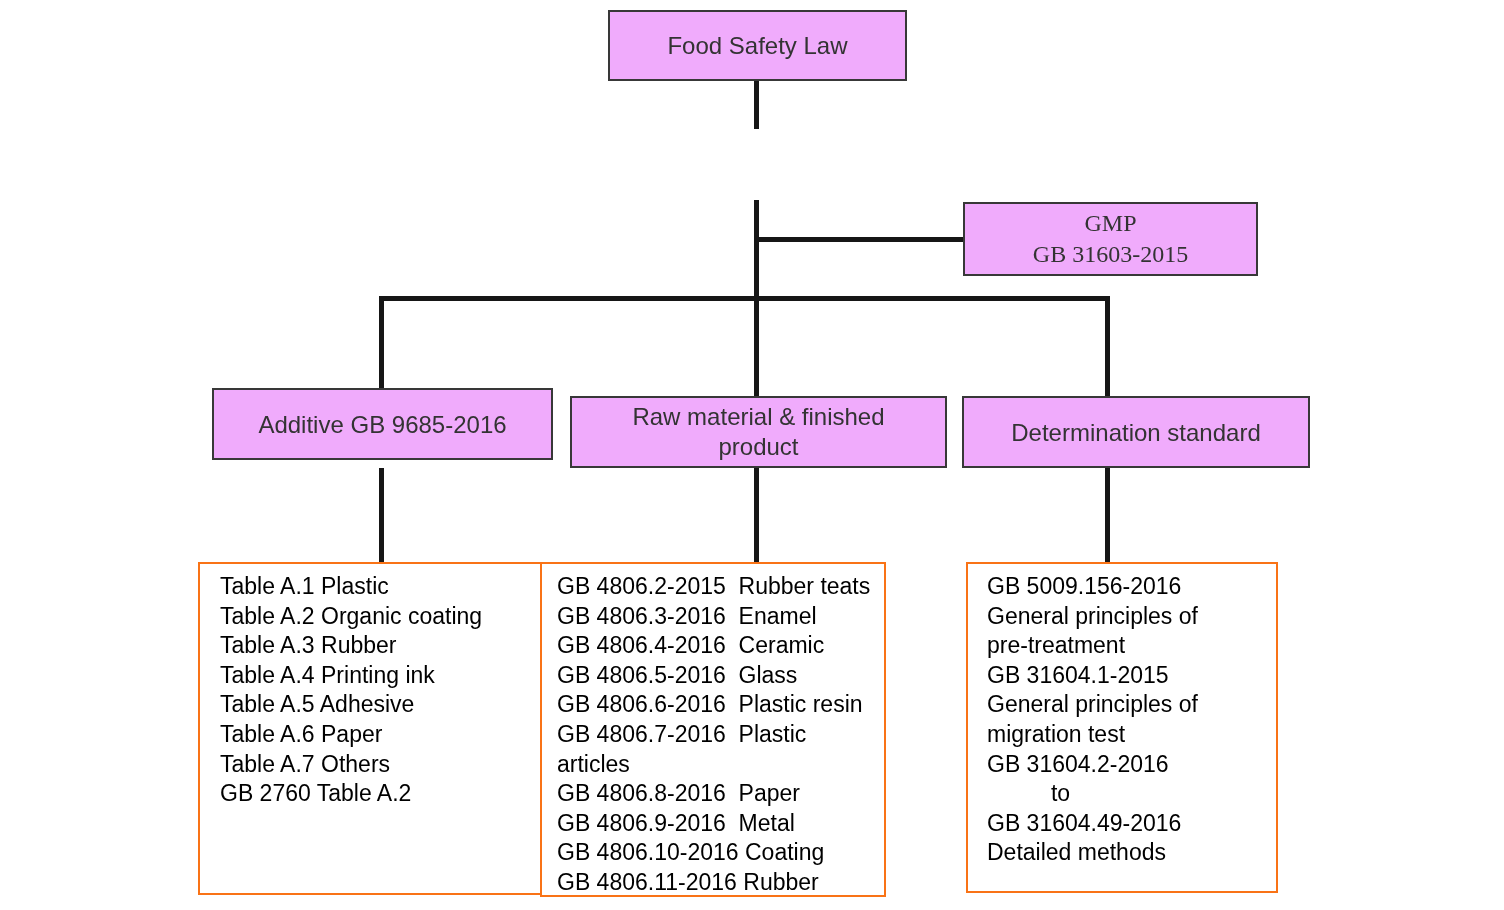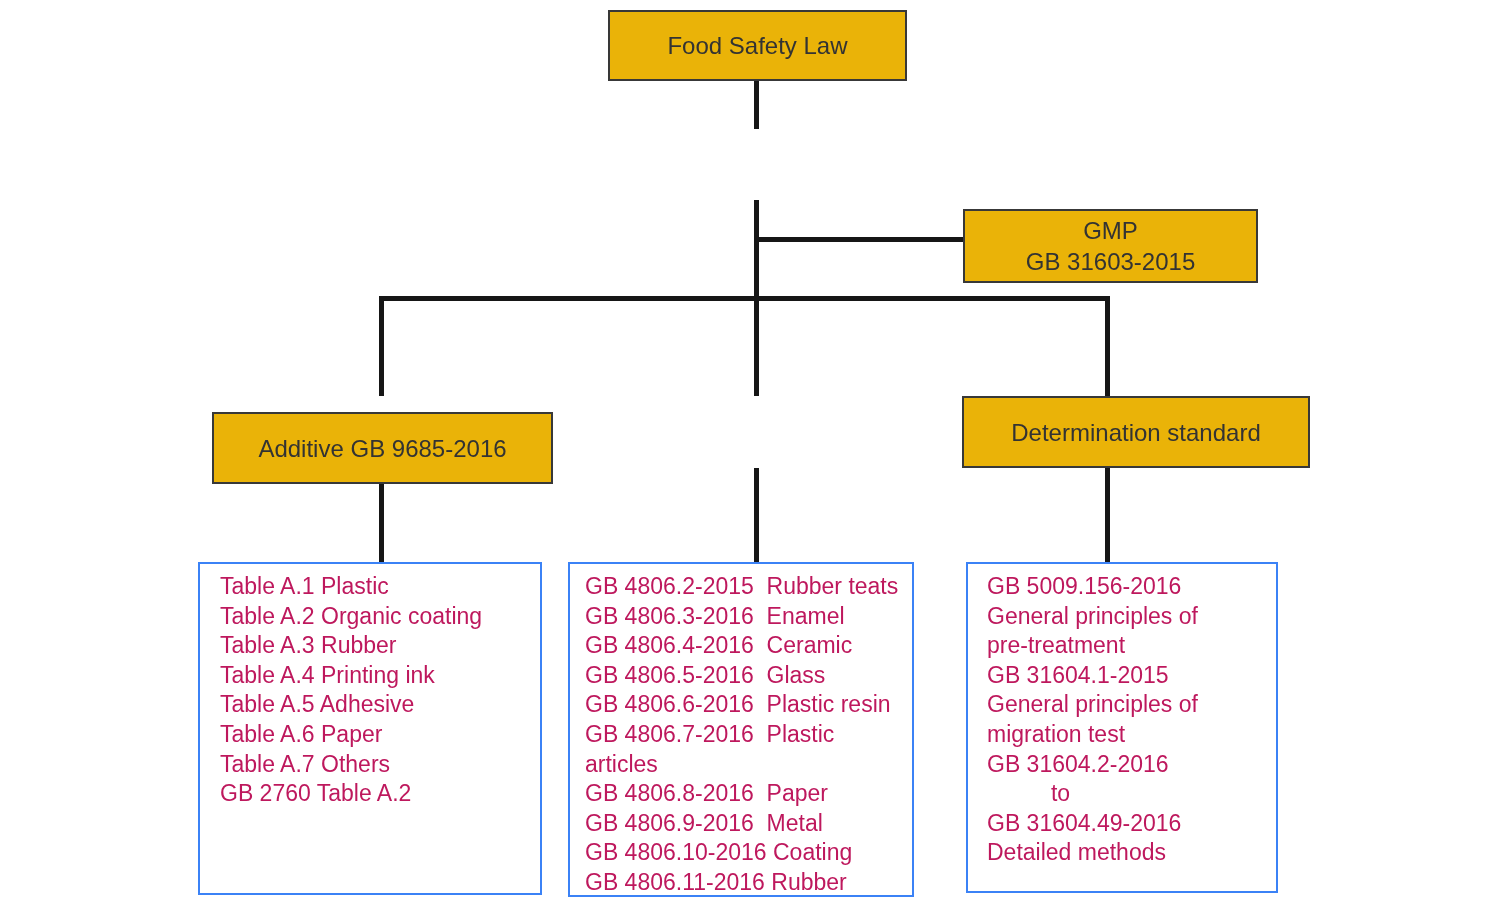--- a/index.html
+++ b/index.html
@@ -13,39 +13,39 @@
     height: 910px;
     background: #ffffff;
     font-family: "Liberation Sans", sans-serif;
     color: #333333;
     overflow: hidden;
   }
   .node {
     position: absolute;
     box-sizing: border-box;
     border: 2px solid #383838;
-    background: #eab308;
+    background: #f0abfc;
     display: flex;
     align-items: center;
     justify-content: center;
     text-align: center;
     white-space: pre-line;
     font-size: 24px;
     line-height: 31px;
     color: #333333;
     z-index: 2;
   }
   .listbox {
     position: absolute;
     box-sizing: border-box;
-    border: 2px solid #3b82f6;
+    border: 2px solid #f97316;
     background: #ffffff;
     font-size: 23px;
     line-height: 29.6px;
-    color: #be185d;
+    color: #000000;
     z-index: 2;
   }
   .listbox .list-text {
     white-space: pre-wrap;
   }
   .line {
     position: absolute;
     background: #161616;
     z-index: 1;
   }
@@ -61,40 +61,42 @@
   <div class="line" style="left:379px; top:296px; width:731px; height:5px;"></div>
   <div class="line" style="left:379px; top:296px; width:5px; height:100px;"></div>
   <div class="line" style="left:1105px; top:296px; width:5px; height:100px;"></div>
   <div class="line" style="left:379px; top:468px; width:5px; height:95px;"></div>
   <div class="line" style="left:754px; top:468px; width:5px; height:95px;"></div>
   <div class="line" style="left:1105px; top:468px; width:5px; height:95px;"></div>
 
   <div class="node" style="left:608px; top:10px; width:299px; height:71px;">Food Safety Law</div>
 
 
-  <div class="node" style="left:963px; top:209px; width:295px; height:74px;">GMP
+  <div class="node" style="left:963px; top:202px; width:295px; height:74px;font-family:Liberation Serif, serif;">GMP
 GB 31603-2015</div>
 
-  <div class="node" style="left:212px; top:412px; width:341px; height:72px;">Additive GB 9685-2016</div>
+  <div class="node" style="left:212px; top:388px; width:341px; height:72px;">Additive GB 9685-2016</div>
 
+  <div class="node" style="left:570px; top:396px; width:377px; height:72px; line-height:30px;">Raw material &amp; finished
+product</div>
 
   <div class="node" style="left:962px; top:396px; width:348px; height:72px;">Determination standard</div>
 
   <div class="listbox" style="left:198px; top:562px; width:344px; height:333px; padding:8px 0 0 20px;">
     <div class="list-text">Table A.1 Plastic
 Table A.2 Organic coating
 Table A.3 Rubber
 Table A.4 Printing ink
 Table A.5 Adhesive
 Table A.6 Paper
 Table A.7 Others
 GB 2760 Table A.2</div>
   </div>
 
-  <div class="listbox" style="left:568px; top:562px; width:346px; height:335px; padding:8px 0 0 15px;">
+  <div class="listbox" style="left:540px; top:562px; width:346px; height:335px; padding:8px 0 0 15px;">
     <div class="list-text">GB 4806.2-2015  Rubber teats
 GB 4806.3-2016  Enamel
 GB 4806.4-2016  Ceramic
 GB 4806.5-2016  Glass
 GB 4806.6-2016  Plastic resin
 GB 4806.7-2016  Plastic articles
 GB 4806.8-2016  Paper
 GB 4806.9-2016  Metal
 GB 4806.10-2016 Coating
 GB 4806.11-2016 Rubber</div>

